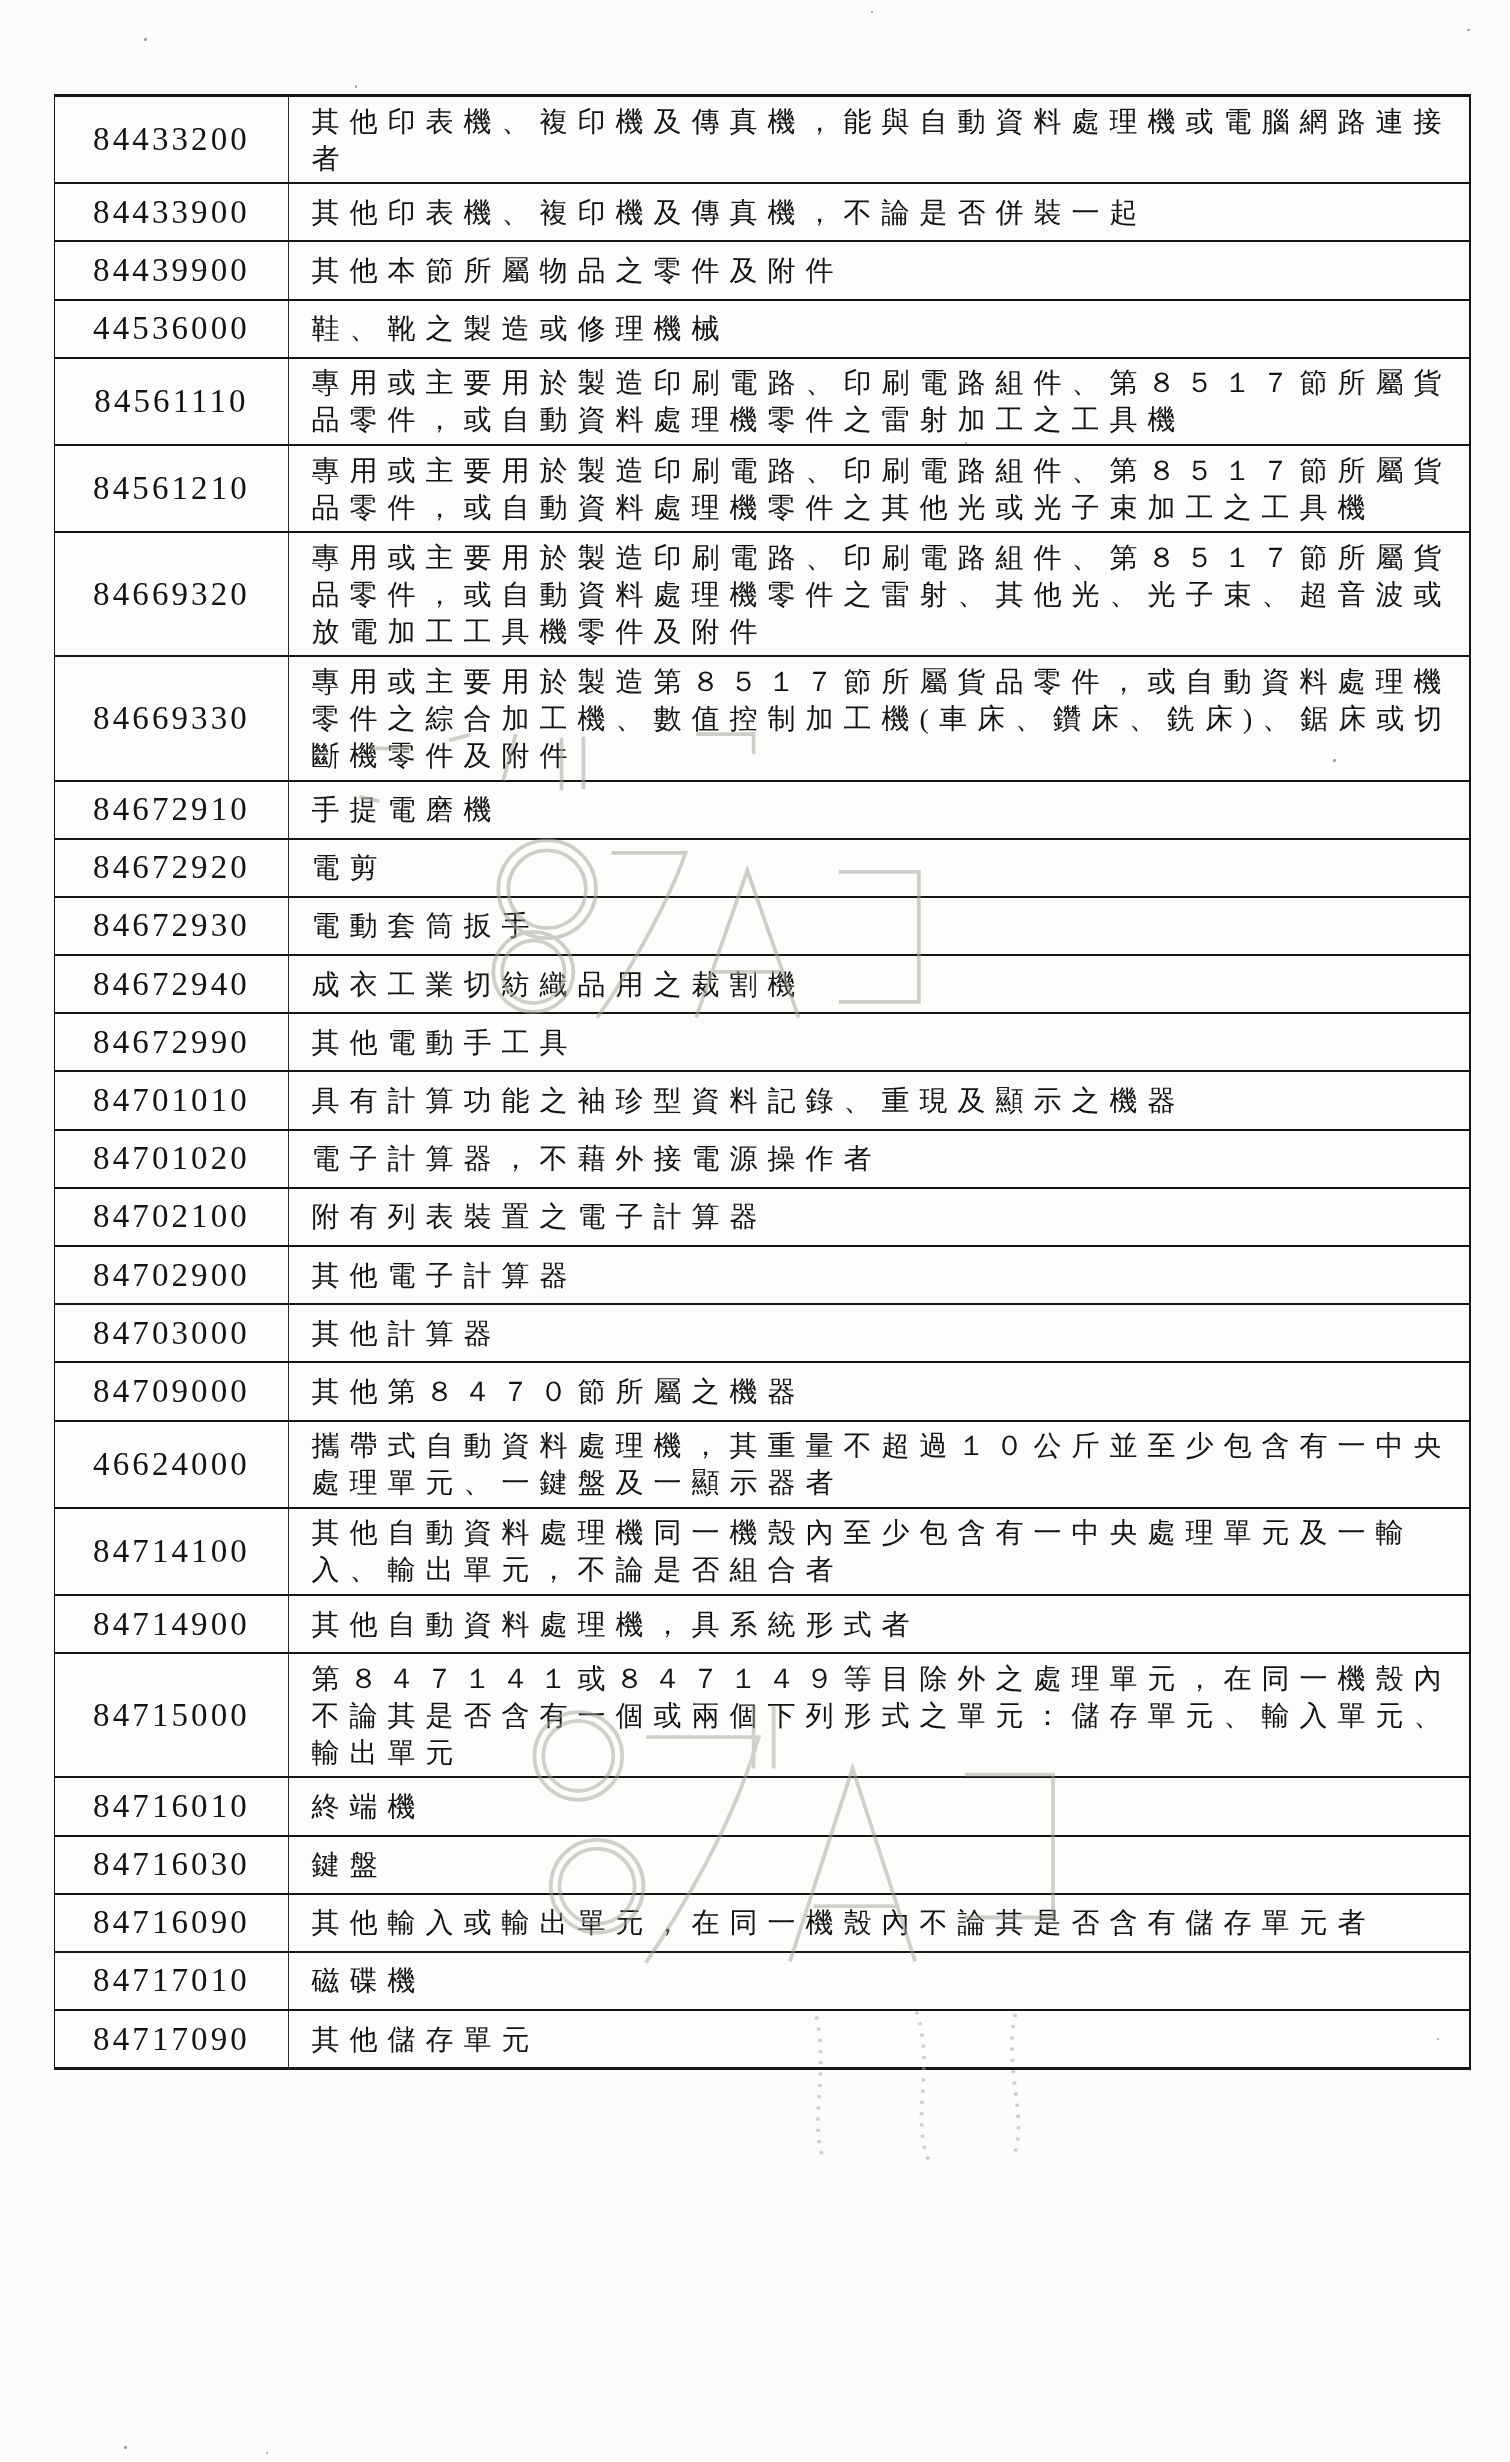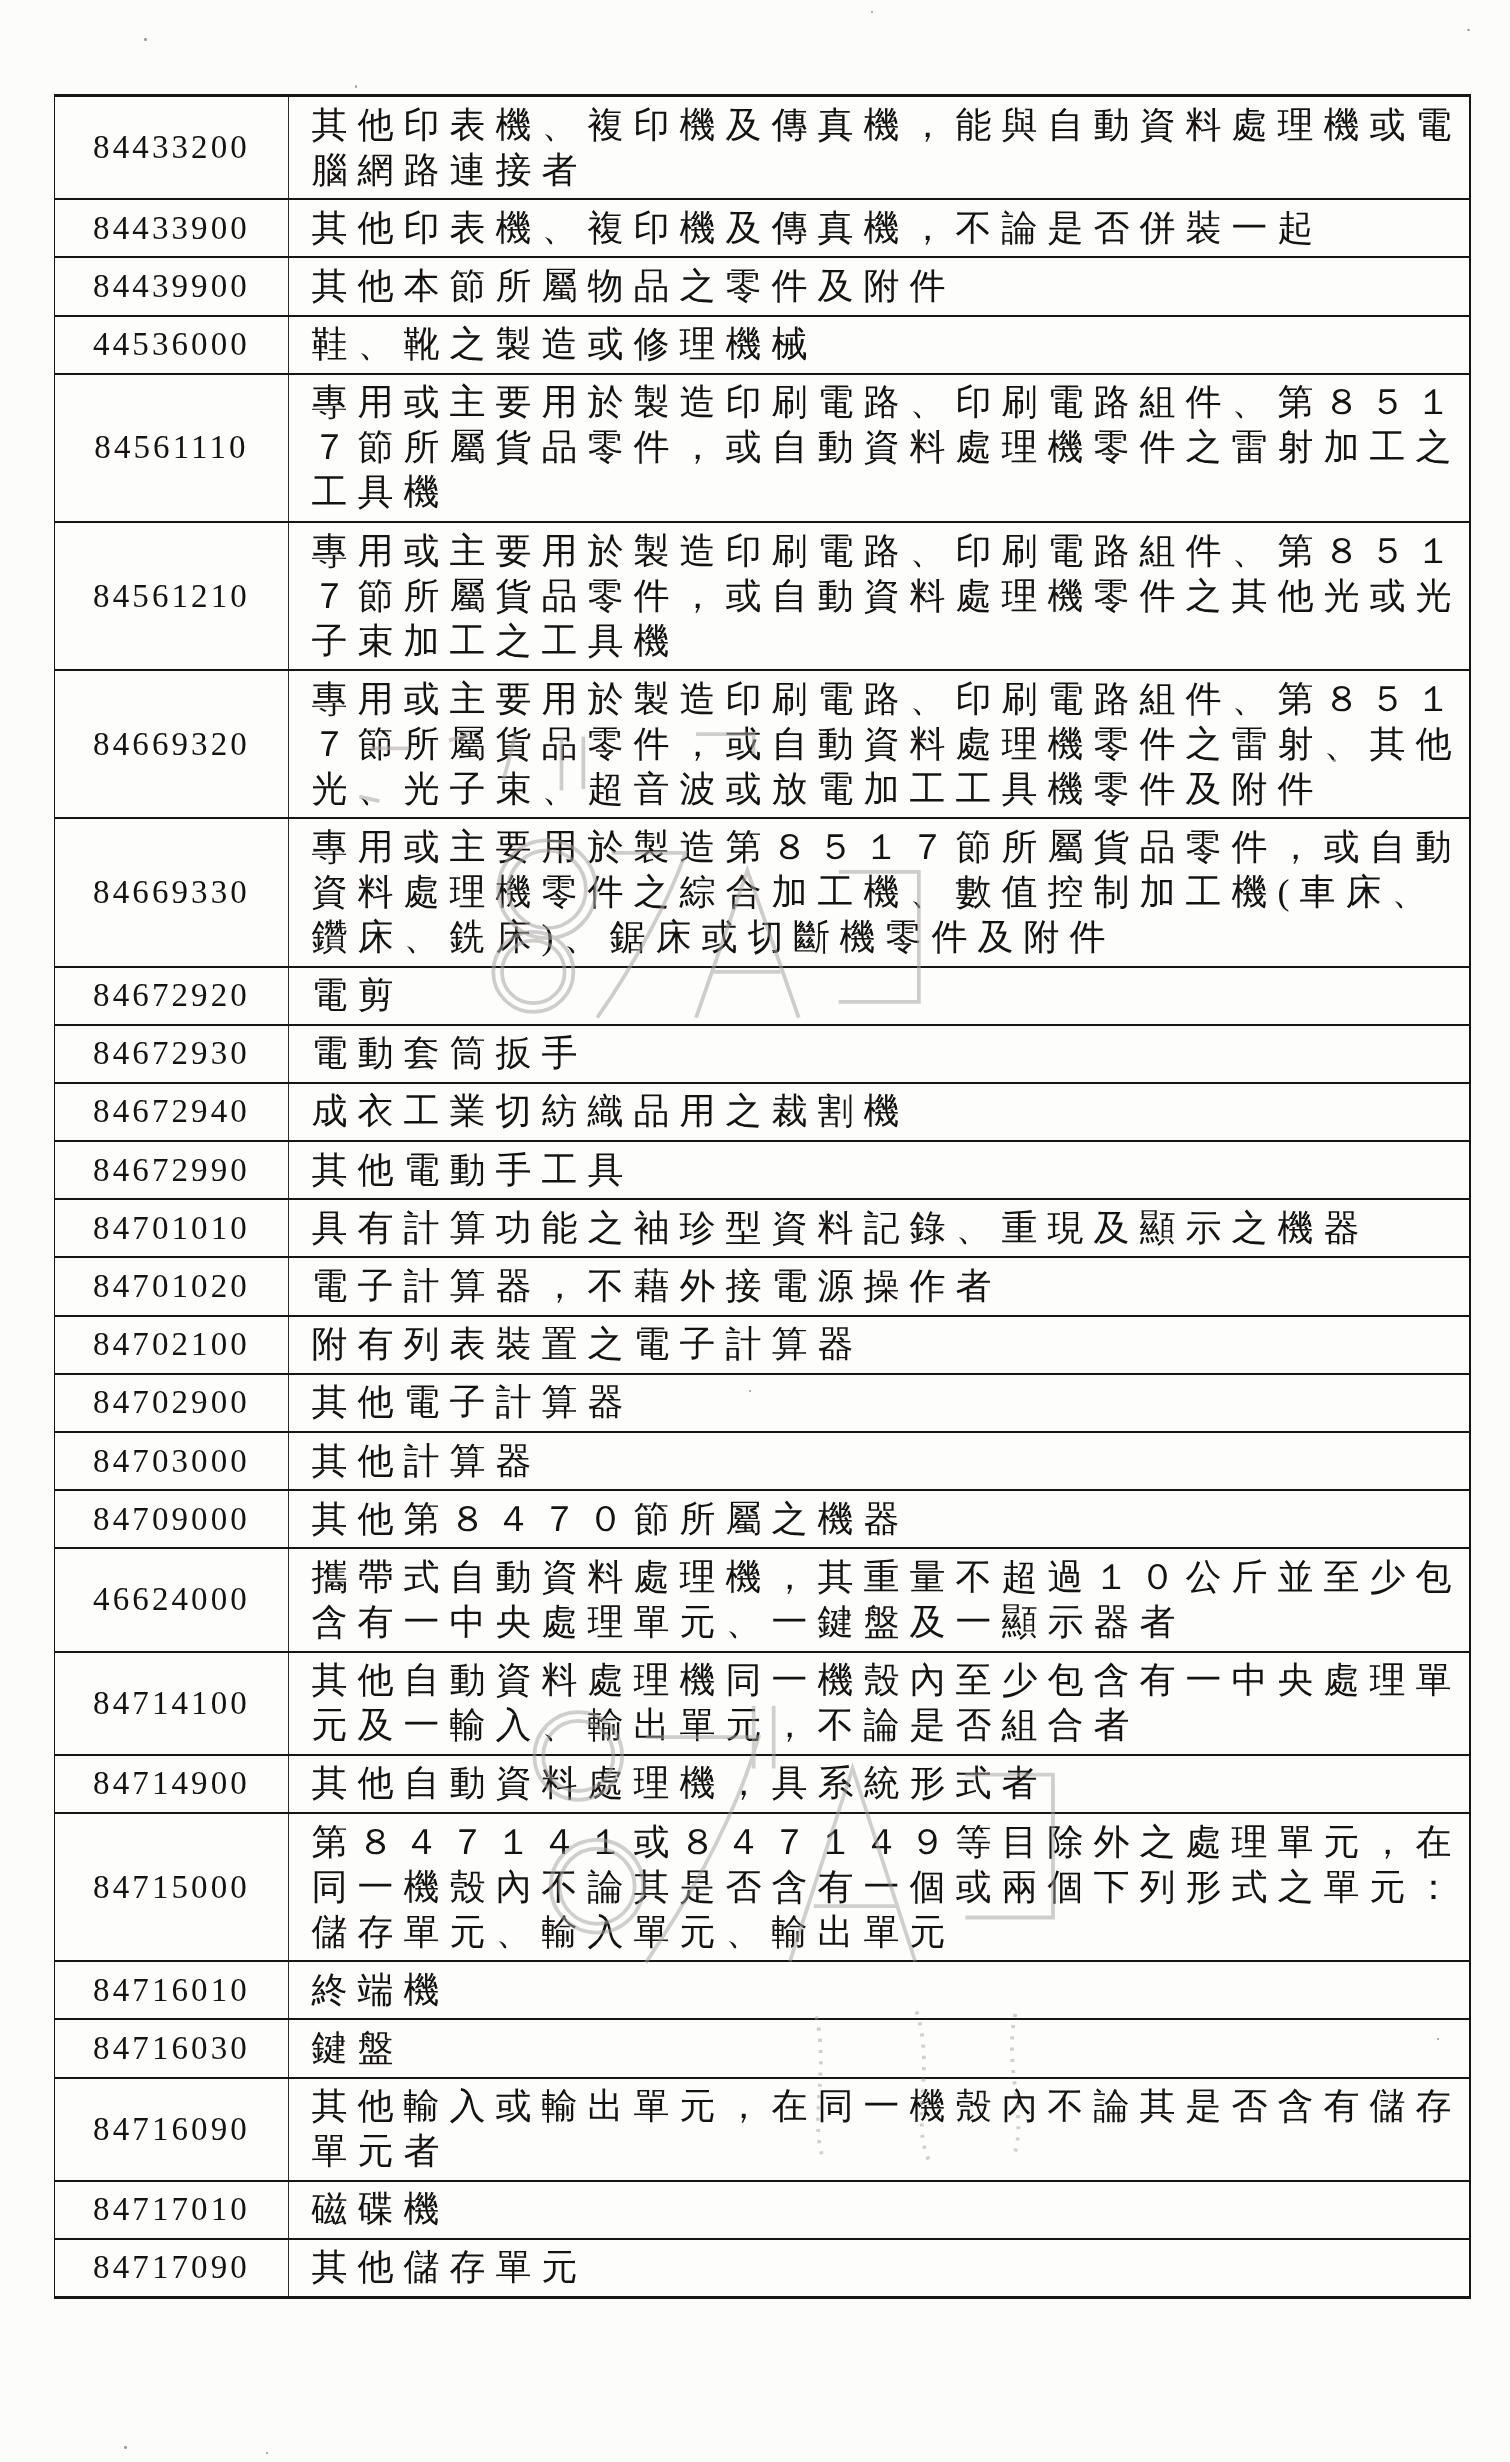--- a/index.html
+++ b/index.html
@@ -40,23 +40,23 @@
   td.code {
     width: 233px;
     border-right: 1.3px solid #2b2a28;
     text-align: center;
     font-size: 33px;
     letter-spacing: 3.1px;
     line-height: 45px;
     padding: 5.6px 0;
   }
   td.desc {
-    font-size: 36px;
+    font-size: 28px;
     letter-spacing: 10px;
-    line-height: 45px;
+    line-height: 37px;
     padding: 5.6px 6.3px 5.6px 22.6px;
     text-align: left;
   }
   
   .stamp {
     position: absolute;
     pointer-events: none;
   }
   .speck {
     position: absolute;
@@ -95,20 +95,24 @@
         <td class="code">84561210</td>
         <td class="desc">專用或主要用於製造印刷電路、印刷電路組件、第８５１７節所屬貨品零件，或自動資料處理機零件之其他光或光子束加工之工具機</td>
       </tr>
     <tr>
         <td class="code">84669320</td>
         <td class="desc">專用或主要用於製造印刷電路、印刷電路組件、第８５１７節所屬貨品零件，或自動資料處理機零件之雷射、其他光、光子束、超音波或放電加工工具機零件及附件</td>
       </tr>
     <tr>
         <td class="code">84669330</td>
         <td class="desc">專用或主要用於製造第８５１７節所屬貨品零件，或自動資料處理機零件之綜合加工機、數值控制加工機(車床、鑽床、銑床)、鋸床或切斷機零件及附件</td>
+      </tr>
+    <tr>
+        <td class="code">84672910</td>
+        <td class="desc">手提電磨機</td>
       </tr>
     <tr>
         <td class="code">84672920</td>
         <td class="desc">電剪</td>
       </tr>
     <tr>
         <td class="code">84672930</td>
         <td class="desc">電動套筒扳手</td>
       </tr>
     <tr>

